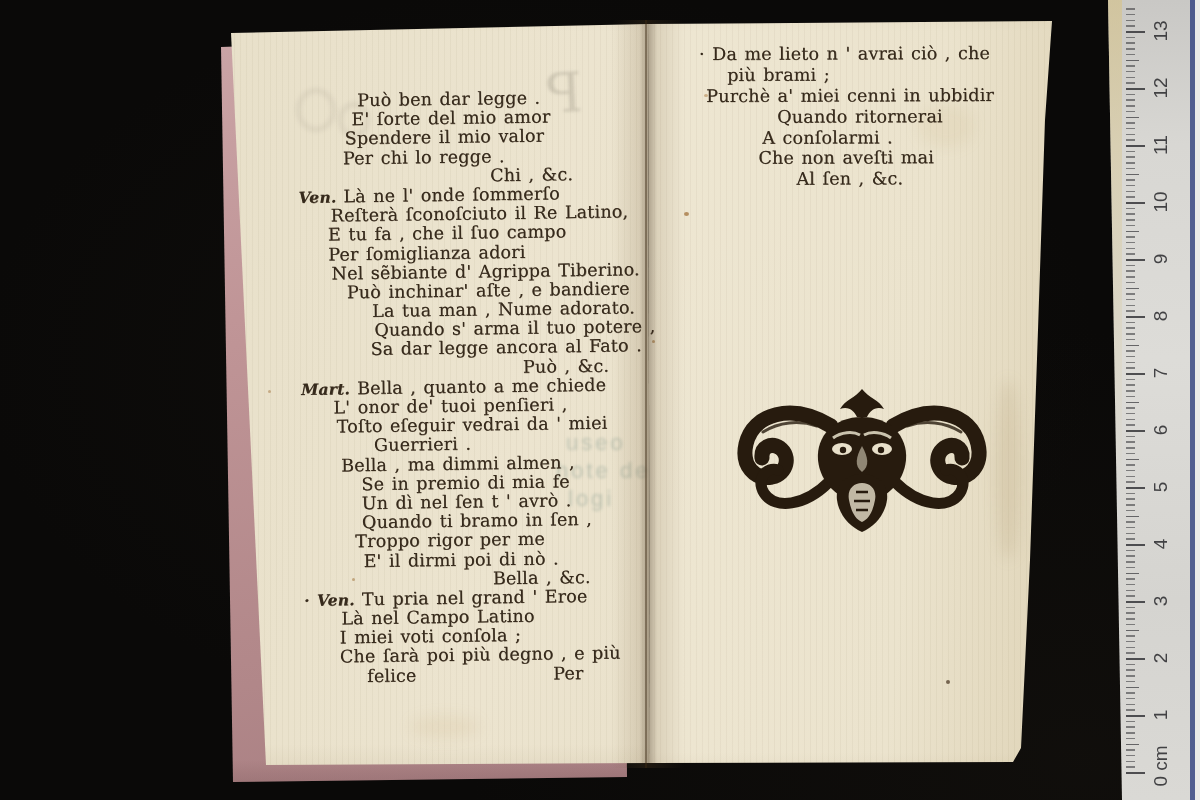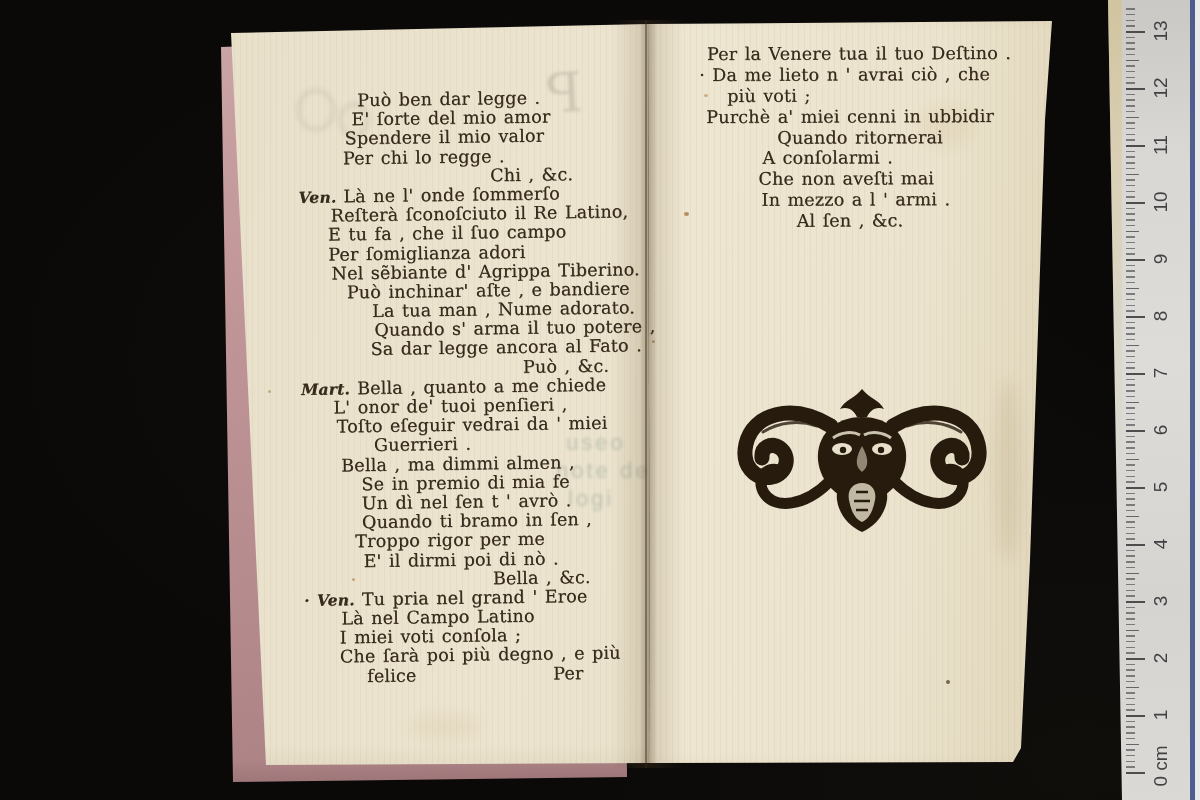--- a/index.html
+++ b/index.html
@@ -188,28 +188,26 @@
       <div class="line"><span style="margin-left: 52px;">Troppo rigor per me</span></div>
       <div class="line"><span style="margin-left: 60px;">E' il dirmi poi di nò .</span></div>
       <div class="line"><span style="margin-left: 189px;">Bella , &amp;c.</span></div>
       <div class="line" style="margin-left: 0px;"><span class="speaker">· Ven.</span><span style="margin-left: 0px;">Tu pria nel grand ' Eroe</span></div>
       <div class="line"><span style="margin-left: 37px;">Là nel Campo Latino</span></div>
       <div class="line"><span style="margin-left: 35px;">I miei voti conſola ;</span></div>
       <div class="line"><span style="margin-left: 35px;">Che ſarà poi più degno , e più</span></div>
       <div class="line"><span style="margin-left: 62px;">felice</span><span class="catchword" style="left: 248px;">Per</span></div>
     </div>
   <div class="text-block text-right" id="rightText">
-      <div class="line"><span style="margin-left: 2px;">Per la Venere tua il tuo Deſtino .</span></div>
       <div class="line"><span style="margin-left: -6px;">· Da me lieto n ' avrai ciò , che</span></div>
-      <div class="line"><span style="margin-left: 22px;">più voti ;</span></div>
+      <div class="line"><span style="margin-left: 22px;">più brami ;</span></div>
       <div class="line"><span style="margin-left: 1px;">Purchè a' miei cenni in ubbidir</span></div>
       <div class="line"><span style="margin-left: 72px;">Quando ritornerai</span></div>
       <div class="line"><span style="margin-left: 57px;">A conſolarmi .</span></div>
       <div class="line"><span style="margin-left: 53px;">Che non aveſti mai</span></div>
-      <div class="line"><span style="margin-left: 56px;">In mezzo a l ' armi .</span></div>
       <div class="line"><span style="margin-left: 91px;">Al ſen , &amp;c.</span></div>
     </div>
 
   <svg class="ornament" viewBox="0 0 258 152">
     <g fill="none" stroke="#271b0e" stroke-linecap="round">
 
       <path d="M98,40 C58,16 20,28 13,58 C8,80 22,94 39,91 C54,88 58,70 47,62 C38,56 28,61 29,72" stroke-width="15"></path>
       <path d="M96,96 C72,120 42,124 31,107 C23,93 33,80 45,84" stroke-width="11"></path>
 
       <path d="M160,40 C200,16 238,28 245,58 C250,80 236,94 219,91 C204,88 200,70 211,62 C220,56 230,61 229,72" stroke-width="15"></path>

